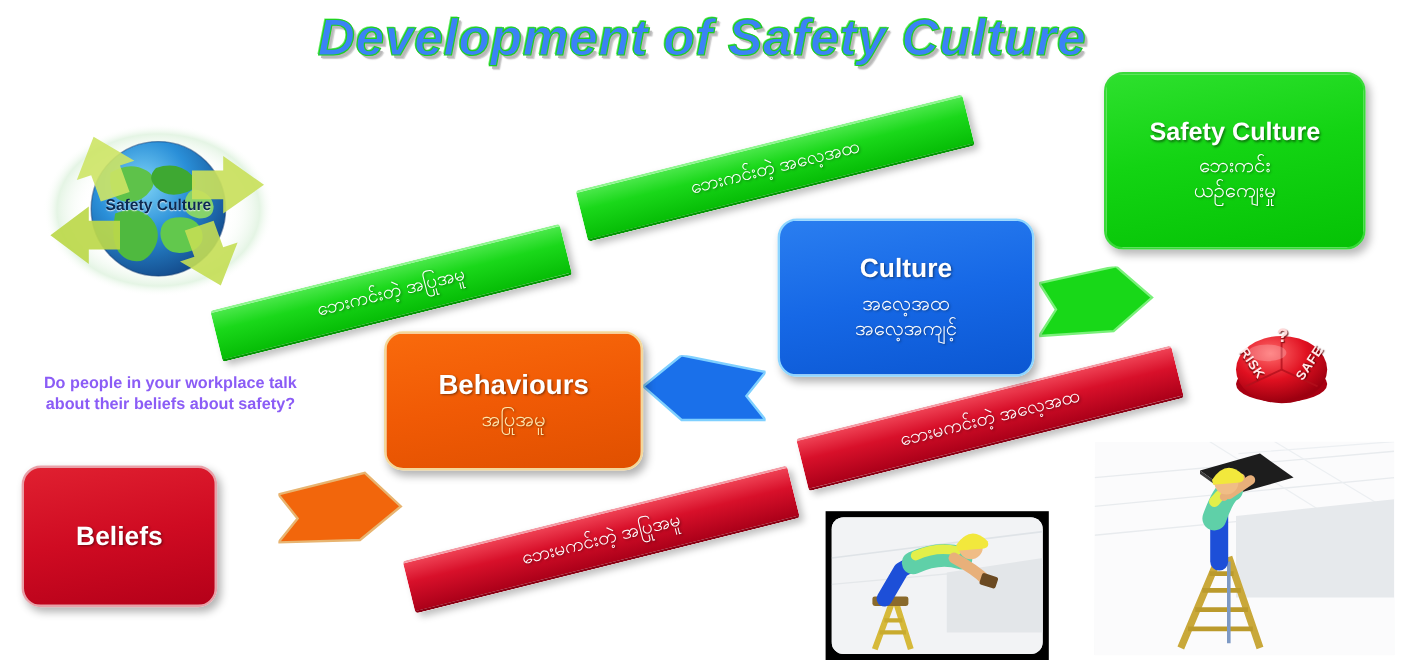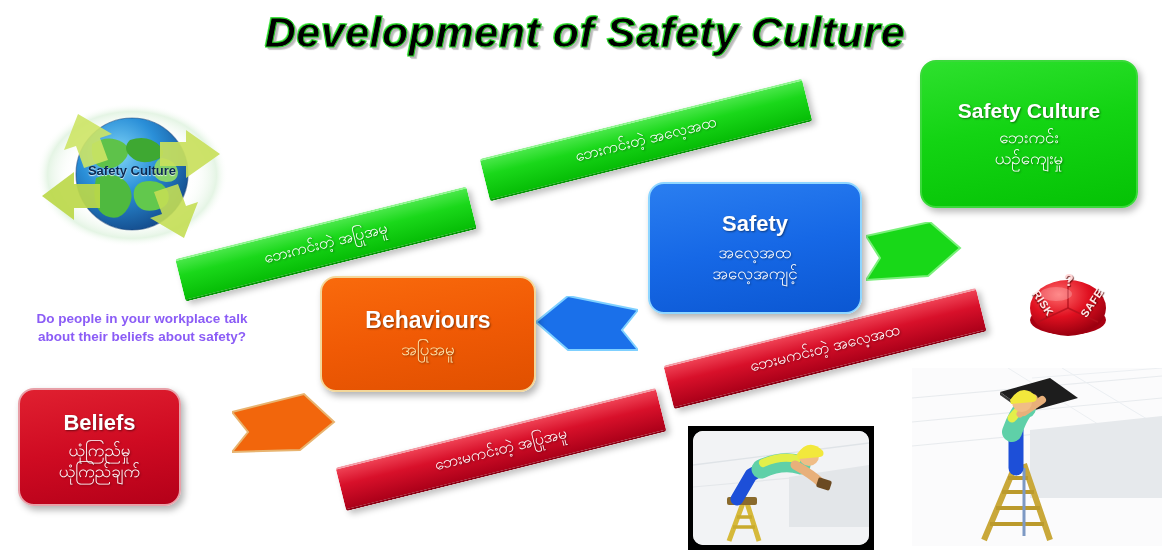--- a/index.html
+++ b/index.html
@@ -22,21 +22,21 @@
   #title {
     position: absolute;
     left: 0;
     top: 8px;
     width: 1170px;
     text-align: center;
     font-size: 43px;
     font-weight: bold;
     font-style: italic;
     letter-spacing: 0.5px;
-    color: #000000;
+    color: #3b82f6;
     text-shadow:
        2px 2px 0 #b9b9b9,
        3px 3px 1px #c9c9c9,
       -1px -1px 0 #6ef06e;
     -webkit-text-stroke: 1px #20d020;
     white-space: nowrap;
   }
 
   
   .concept-box {
@@ -310,34 +310,32 @@
     </svg>
   </div>
 
   <div class="concept-box" id="box-safety-culture">
     <div class="en">Safety Culture</div>
     <div class="mm" style="white-space:pre-line">ဘေးကင်း
 ယဉ်ကျေးမှု</div>
   </div>
 
   <div class="concept-box" id="box-habits">
-    <div class="en">Safety</div>
+    <div class="en">Culture</div>
     <div class="mm" style="white-space:pre-line">အလေ့အထ
 အလေ့အကျင့်</div>
   </div>
 
   <div class="concept-box" id="box-behaviours">
     <div class="en">Behaviours</div>
     <div class="mm" style="white-space:pre-line">အပြုအမူ</div>
   </div>
 
   <div class="concept-box" id="box-beliefs">
     <div class="en">Beliefs</div>
-    <div class="mm" style="white-space:pre-line">ယုံကြည်မှု
-ယုံကြည်ချက်</div>
   </div>
 
   <div id="question">Do people in your workplace talk about their beliefs about safety?</div>
 
   <div id="risk-safe-dome">
     <svg width="92" height="78" viewBox="0 0 92 78">
       <defs>
         <radialGradient id="gDome" cx="38%" cy="26%" r="72%">
           <stop offset="0%" stop-color="#ff6a6a"></stop>
           <stop offset="55%" stop-color="#e01020"></stop>

